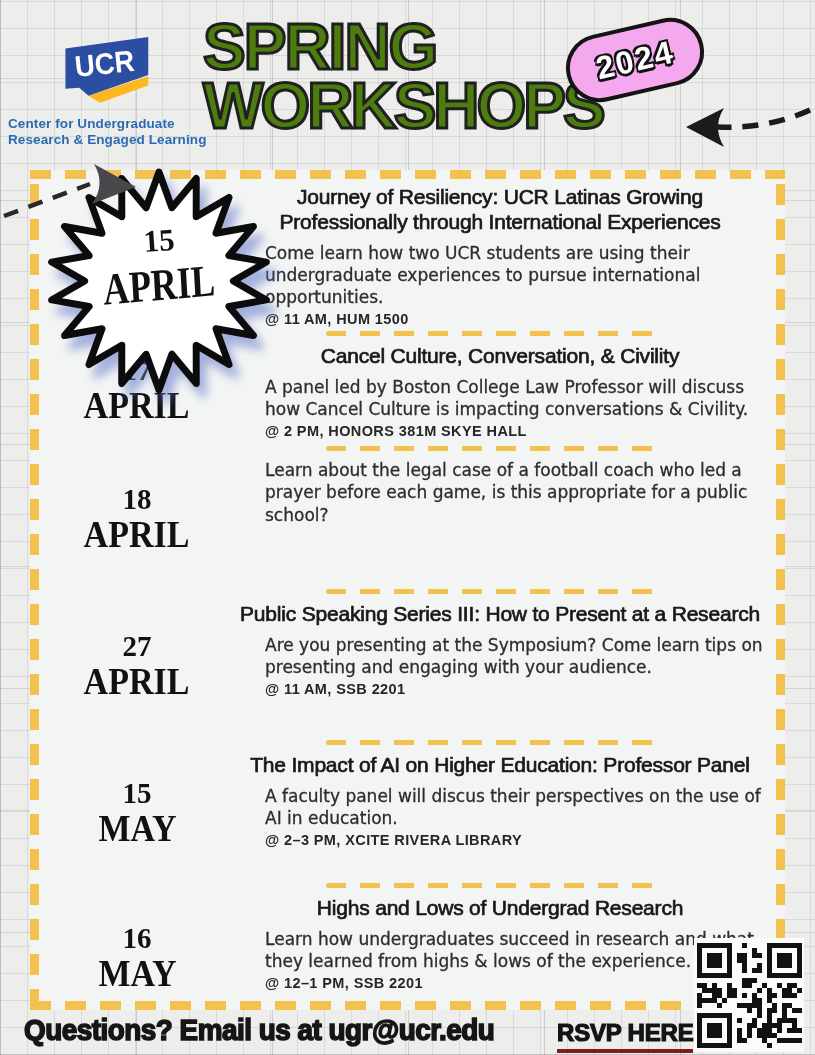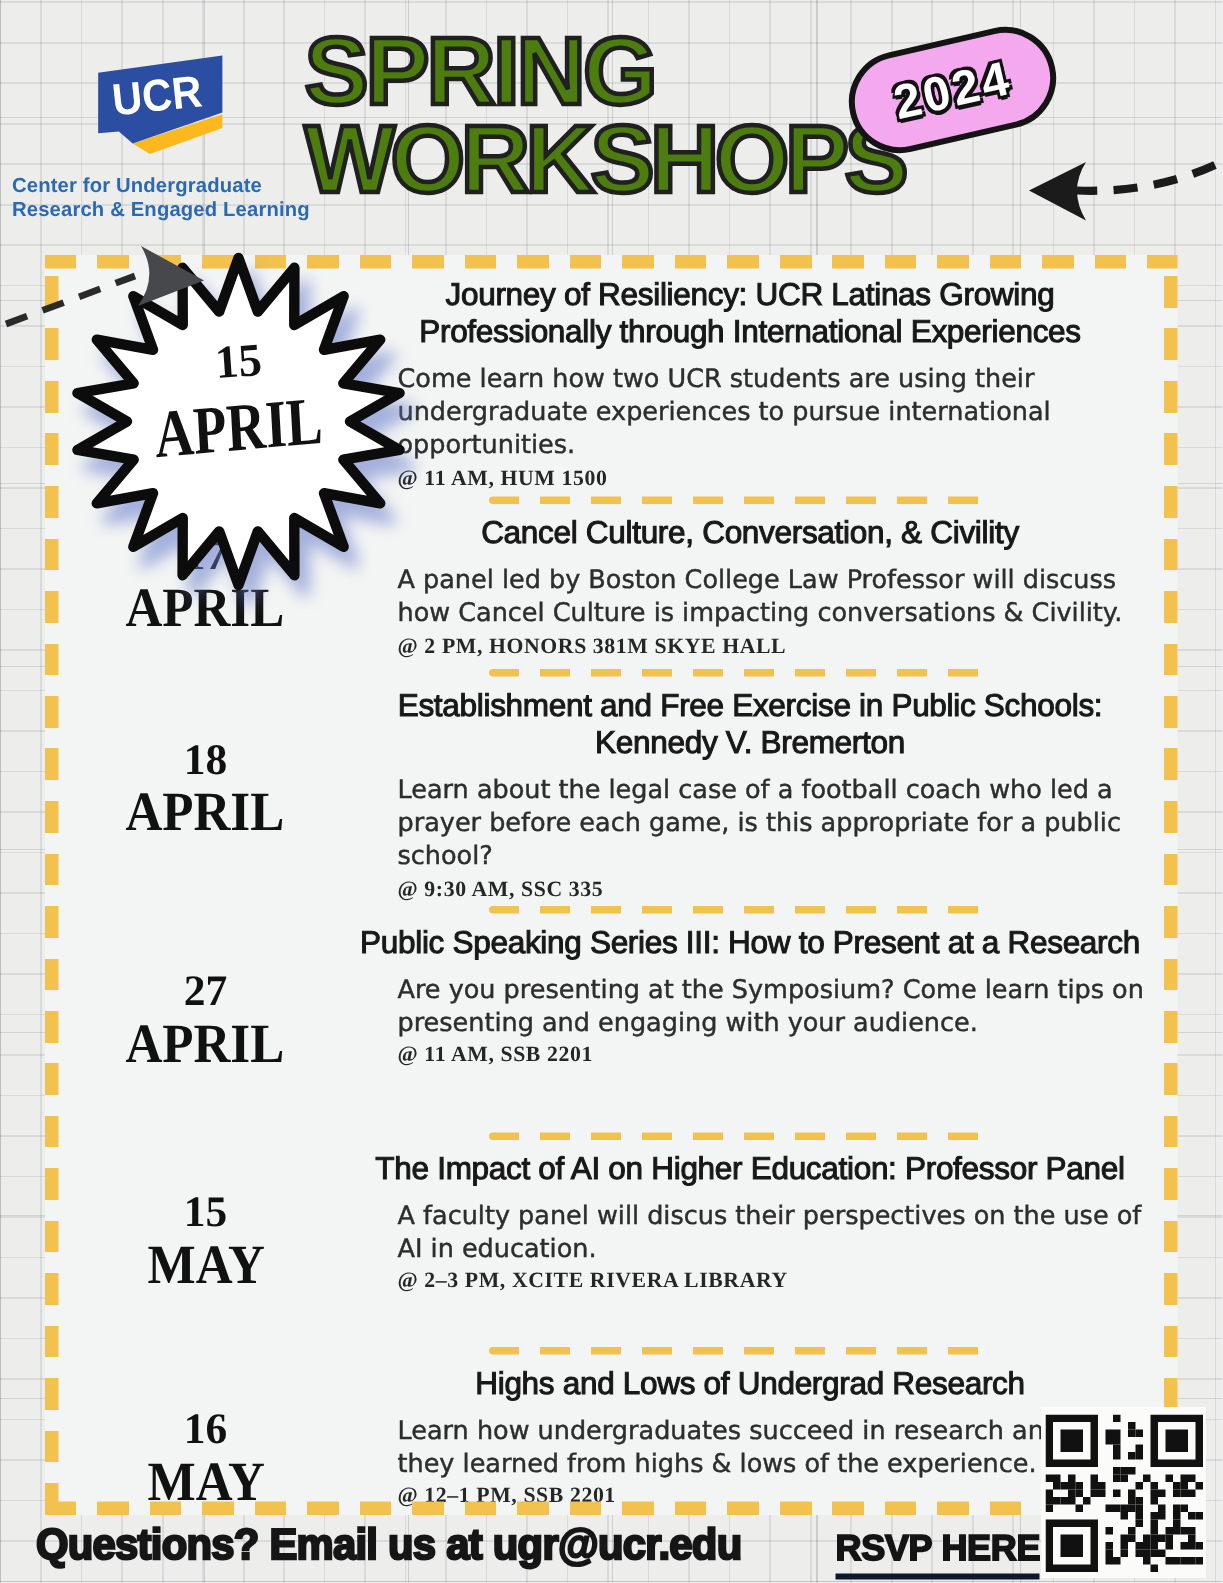--- a/index.html
+++ b/index.html
@@ -49,42 +49,42 @@
   .date-col{flex:0 0 196px;display:flex;flex-direction:column;align-items:center;
     justify-content:center;font-family:"Liberation Serif","DejaVu Serif",serif;
     color:#111;position:relative;}
   .date-col .day{font-size:29px;font-weight:bold;line-height:1.05;}
   .date-col .month{font-size:37px;font-weight:bold;line-height:1.1;transform:scaleX(.92);}
   .info-col{flex:1 1 auto;padding:6px 12px 0 0;}
   .etitle{text-align:center;font-size:21px;font-weight:normal;color:#181818;
     line-height:1.18;-webkit-text-stroke:.7px #181818;letter-spacing:-.2px;margin-bottom:7px;}
   .edesc{font-family:"DejaVu Sans",sans-serif;font-size:17px;color:#2d2d2d;
     line-height:1.32;margin-left:30px;width:500px;-webkit-text-stroke:.3px #2d2d2d;}
-  .eloc{font-family:Liberation Serif, serif;font-size:14.5px;font-weight:bold;
+  .eloc{font-family:Liberation Sans, sans-serif;font-size:14.5px;font-weight:bold;
     color:#262626;margin-left:30px;margin-top:2px;letter-spacing:.4px;}
   .sep{flex:0 0 5px;width:332px;margin:2px 0 2px 287px;border-radius:3px;
     background:repeating-linear-gradient(90deg,#f2c14e 0 20px,transparent 20px 34px);}
 
   
   .starwrap{position:absolute;left:6px;top:-12px;width:228px;height:228px;z-index:3;}
   .starwrap svg{filter:drop-shadow(7px 11px 5px rgba(98,120,200,.55));}
   .star-day{position:absolute;left:0;right:0;top:56px;text-align:center;
     font-family:"Liberation Serif","DejaVu Serif",serif;font-weight:bold;font-size:31px;
     color:#111;transform:rotate(-4deg);}
   .star-month{position:absolute;left:0;right:0;top:92px;text-align:center;
     font-family:"Liberation Serif","DejaVu Serif",serif;font-weight:bold;font-size:45px;
     color:#111;transform:scaleX(.8) rotate(-4deg);}
 
   
   .questions{left:24px;top:1014px;font-size:29px;font-weight:bold;color:#161616;
     -webkit-text-stroke:1.6px #161616;letter-spacing:-.5px;transform:scaleX(.96);
     transform-origin:left;}
   .rsvp{left:557px;top:1019px;font-size:24px;font-weight:bold;color:#141414;
     -webkit-text-stroke:1.2px #141414;letter-spacing:-.2px;
-    border-bottom:4px solid #0f172a;padding-bottom:2px;cursor:pointer;}
+    border-bottom:4px solid #7f1d1d;padding-bottom:2px;cursor:pointer;}
   .qr{left:694px;top:938px;width:110px;height:114px;background:#fbfbfa;z-index:5;
     display:flex;align-items:center;justify-content:center;}
 </style>
 </head>
 <body>
 
 <div class="abs logo-flag">
   <svg width="92" height="86" viewBox="0 0 160 118">
     <polygon points="46,102 150,68 150,84 66,114" fill="#fdb81e"></polygon>
     <polygon points="6,20 150,0 150,66 46,102 30,88 6,90" fill="#2b4ea2"></polygon>
@@ -148,23 +148,21 @@
       </div>
     </div>
     <div class="sep"></div>
 
     <div class="event" style="flex-basis:134px;">
       <div class="date-col">
         <div class="day">18</div>
         <div class="month">APRIL</div>
       </div>
       <div class="info-col">
-        <div class="etitle">Establishment and Free Exercise in Public Schools:  Kennedy V. Bremerton</div>
         <div class="edesc">Learn about the legal case of a football coach who led a prayer before each game, is this appropriate for a public school?</div>
-        <div class="eloc">@ 9:30 AM, SSC 335</div>
       </div>
     </div>
     <div class="sep"></div>
 
     <div class="event" style="flex-basis:142px;">
       <div class="date-col">
         <div class="day">27</div>
         <div class="month">APRIL</div>
       </div>
       <div class="info-col">

